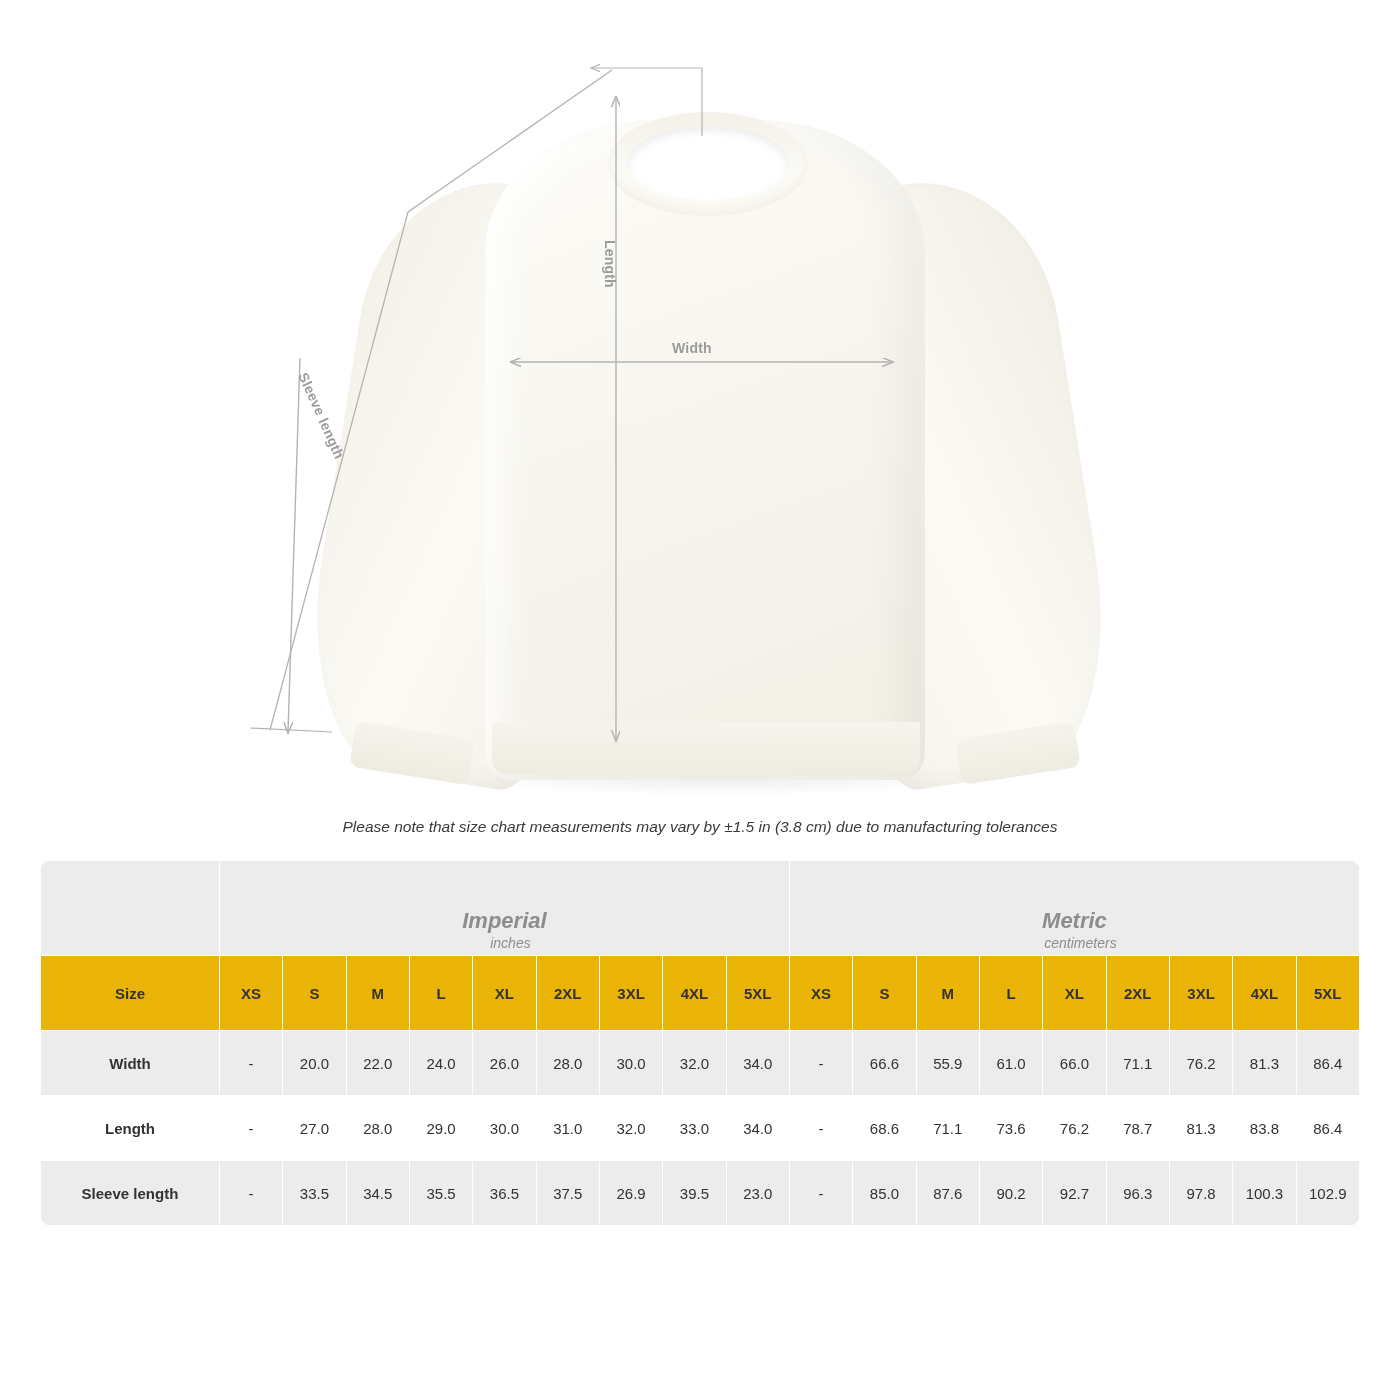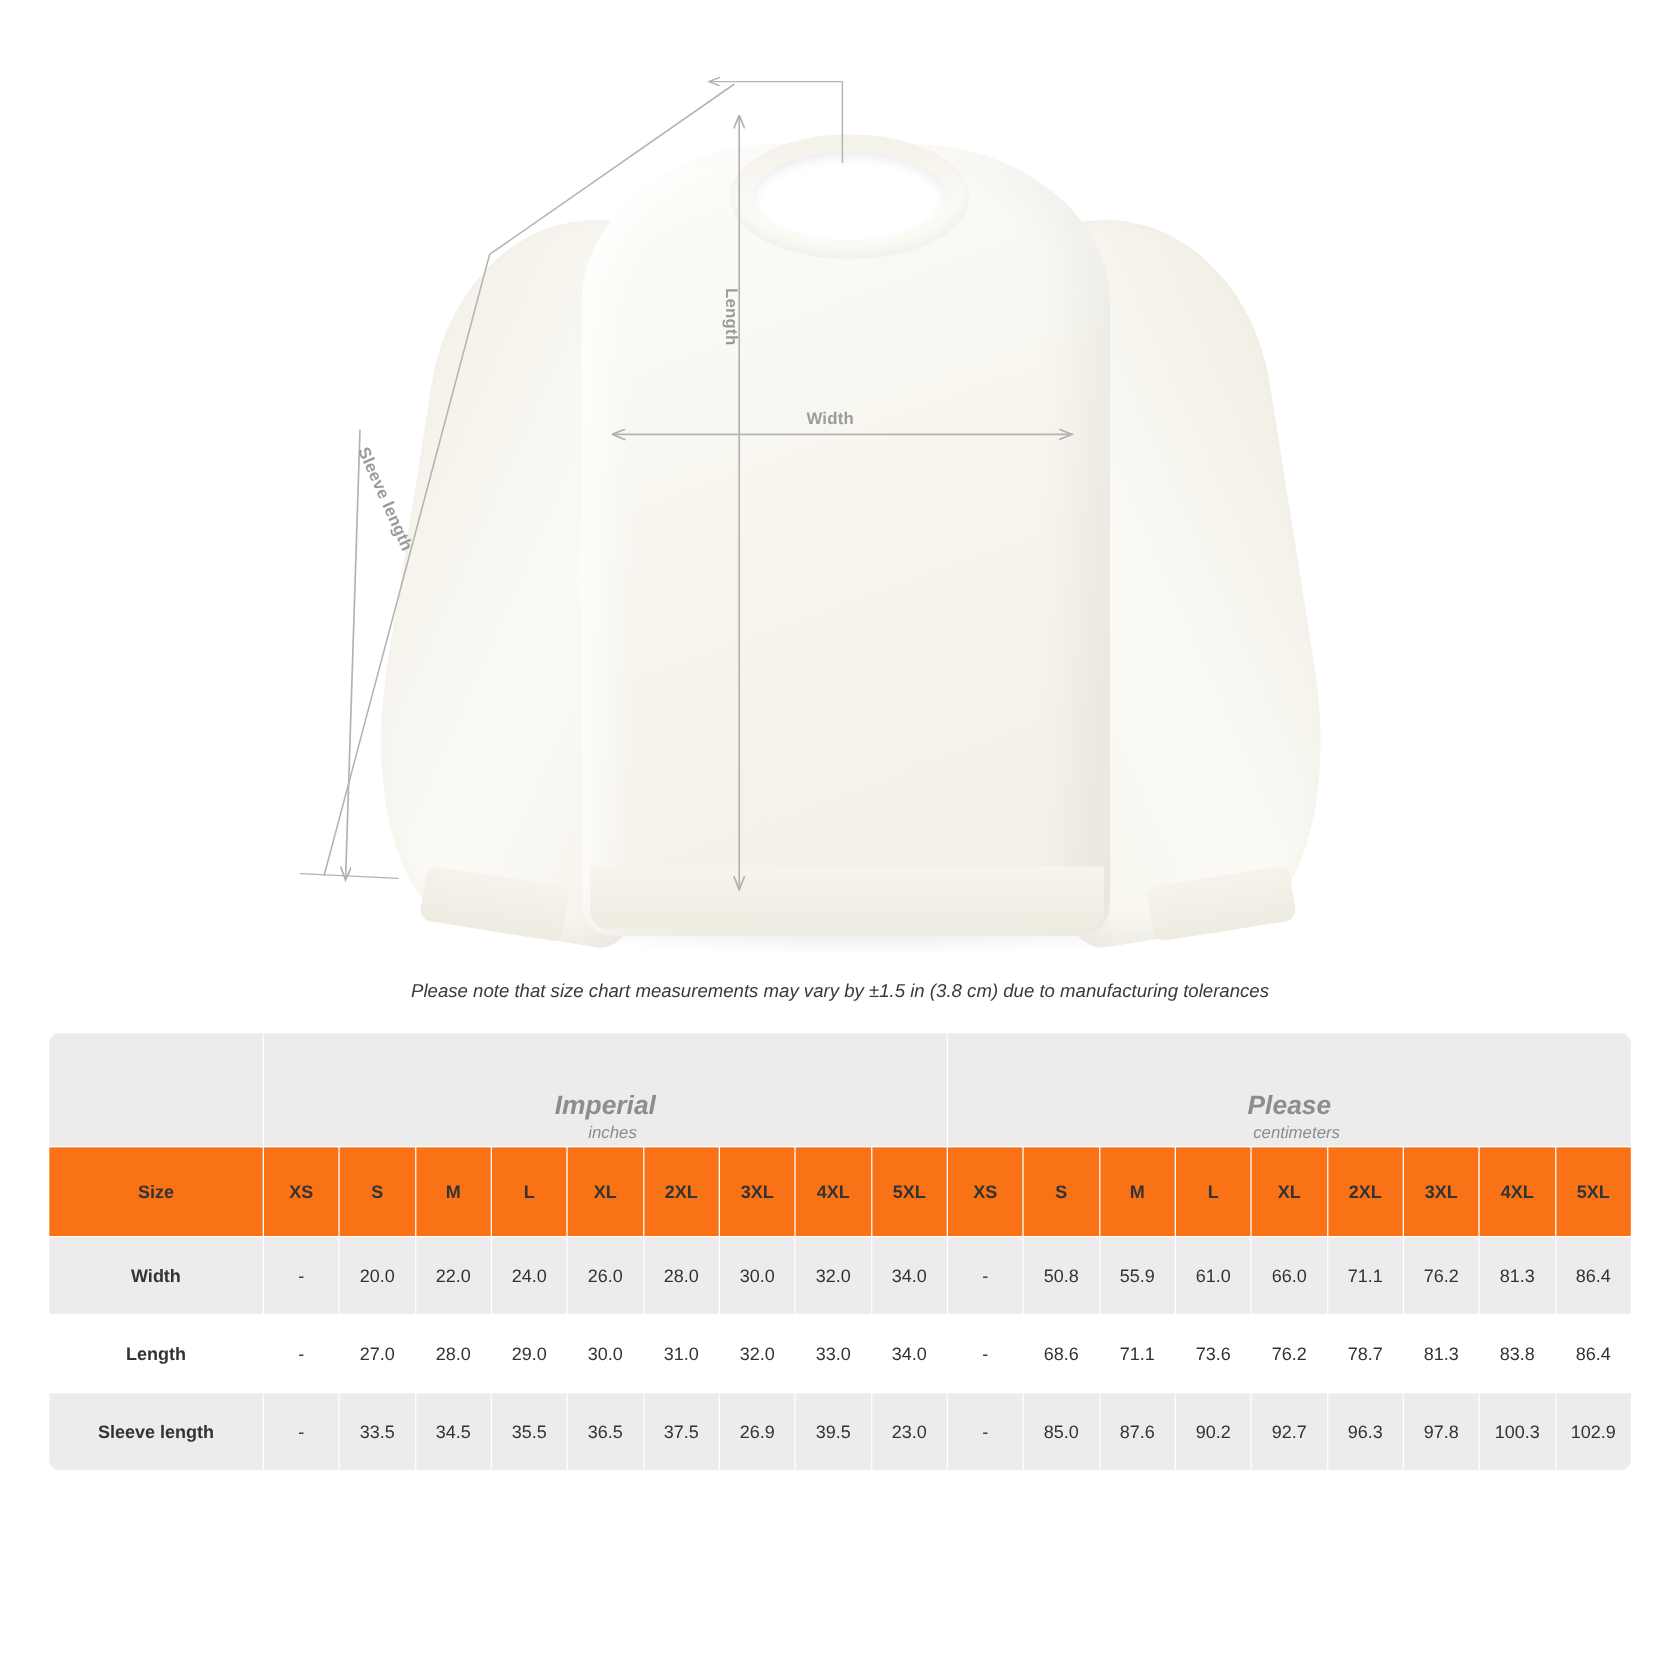--- a/index.html
+++ b/index.html
@@ -177,21 +177,21 @@
     line-height: 1.25;
     margin-top: 42px;
   }
   .sys-unit {
     font-size: 14px;
     font-style: italic;
     color: #8d8d8d;
     padding-left: 12px;
   }
   .hdr-row td {
-    background: #f97316;
+    background: #eab308;
     height: 72px;
     font-weight: bold;
     color: #2f2f2f;
     font-size: 15.5px;
   }
   .hdr-row td.rowlabel { font-weight: bold; }
   .data-row td {
     height: 62px;
   }
   .row-even td { background: #ececec; }
@@ -279,21 +279,21 @@
         <col class="col-cell">
     </colgroup>
     <tbody>
       <tr class="sys-head">
         <td></td>
         <td colspan="9">
           <div class="sys-name">Imperial</div>
           <div class="sys-unit">inches</div>
         </td>
         <td colspan="9">
-          <div class="sys-name">Please</div>
+          <div class="sys-name">Metric</div>
           <div class="sys-unit">centimeters</div>
         </td>
       </tr>
 
       <tr class="hdr-row">
         <td class="rowlabel">Size</td>
         <td>XS</td>
         <td>S</td>
         <td>M</td>
         <td>L</td>
@@ -318,21 +318,21 @@
         <td>-</td>
         <td>20.0</td>
         <td>22.0</td>
         <td>24.0</td>
         <td>26.0</td>
         <td>28.0</td>
         <td>30.0</td>
         <td>32.0</td>
         <td>34.0</td>
         <td>-</td>
-        <td>50.8</td>
+        <td>66.6</td>
         <td>55.9</td>
         <td>61.0</td>
         <td>66.0</td>
         <td>71.1</td>
         <td>76.2</td>
         <td>81.3</td>
         <td>86.4</td>
       </tr>
 
       <tr class="data-row row-odd">

